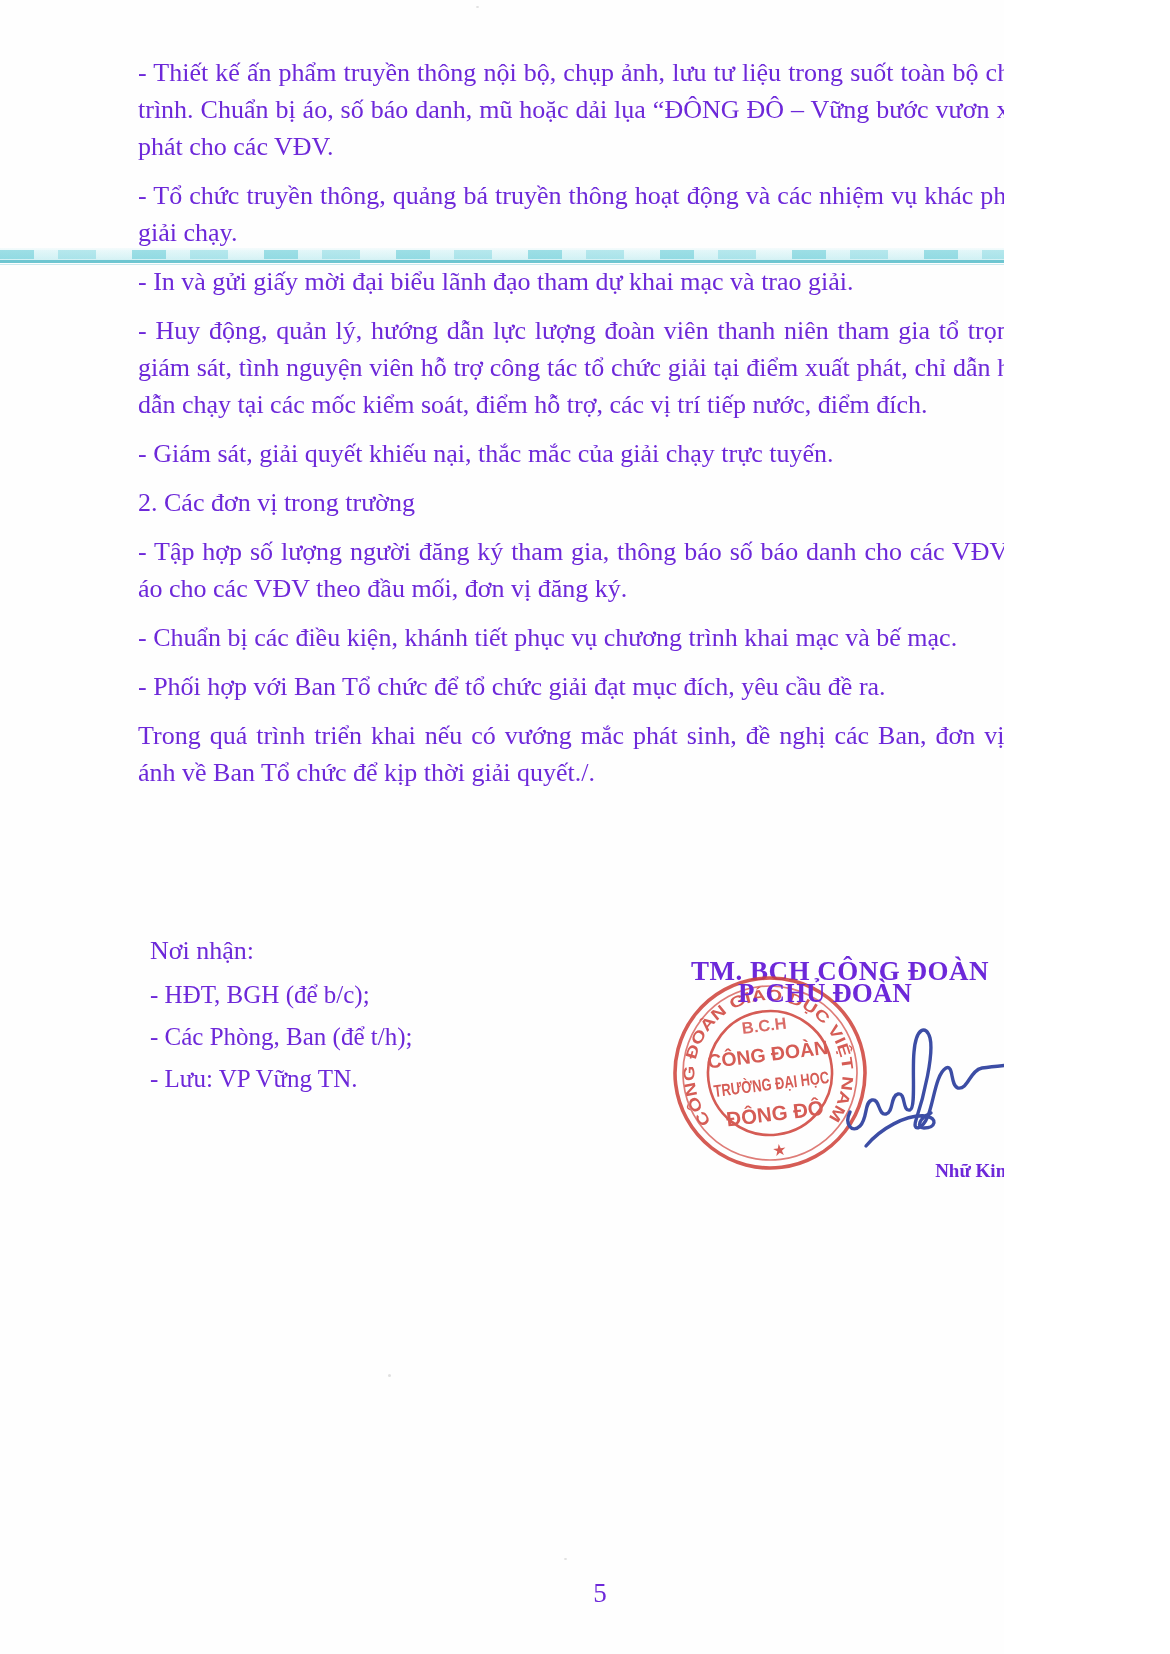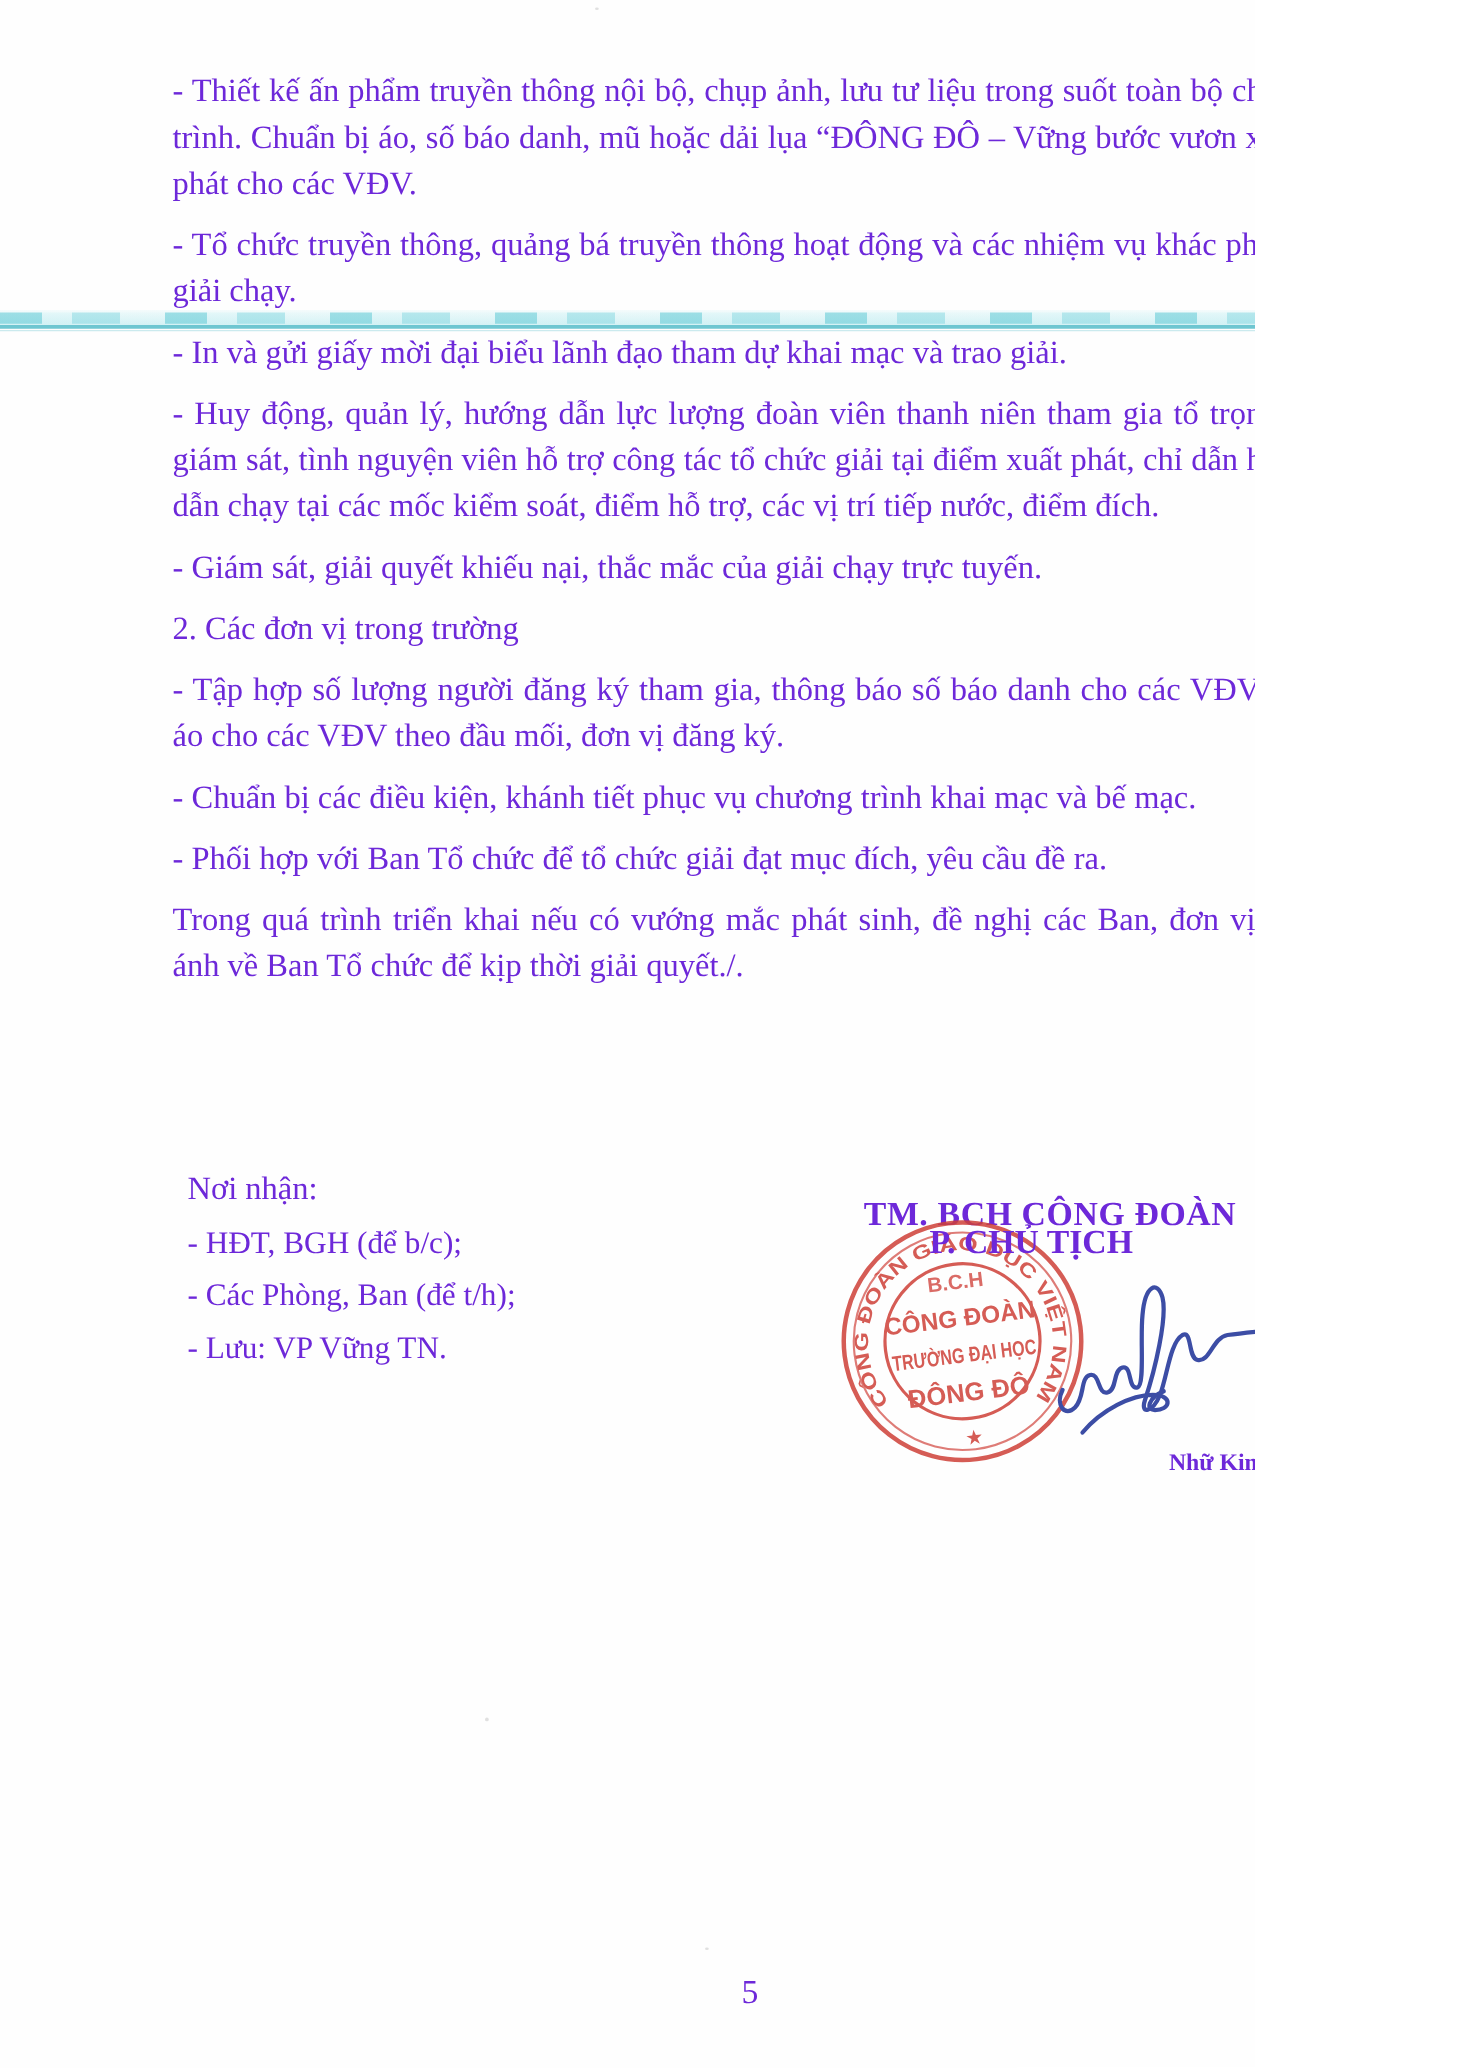--- a/index.html
+++ b/index.html
@@ -72,21 +72,21 @@
   </div>
 
   <div class="recipients">
     <div class="title">Nơi nhận:</div>
     <div class="item">- HĐT, BGH (để b/c);</div>
     <div class="item">- Các Phòng, Ban (để t/h);</div>
     <div class="item">- Lưu: VP Vững TN.</div>
   </div>
 
   <div class="sig-org">TM. BCH CÔNG ĐOÀN</div>
-  <div class="sig-role">P. CHỦ TỊCH</div>
+  <div class="sig-role">P. CHỦ ĐOÀN</div>
   <div class="sig-name">Nhữ Kim Huế</div>
 
   <svg class="stamp-svg" width="206" height="206" viewBox="0 0 206 206">
     <defs>
       <path id="ringPath" d="M 39.0 144.0 A 74 74 0 1 1 140.1 167.1" fill="none"></path>
     </defs>
     <circle cx="103" cy="103" r="95" fill="none" stroke="#cf4038" stroke-width="3.6"></circle>
     <circle cx="103" cy="103" r="87" fill="none" stroke="#cf4038" stroke-width="1.7" opacity=".8"></circle>
     <circle cx="103" cy="103" r="62" fill="none" stroke="#cf4038" stroke-width="2.6"></circle>
     <text font-family="Liberation Sans, sans-serif" font-size="15.5" font-weight="bold" fill="#cf4038">

